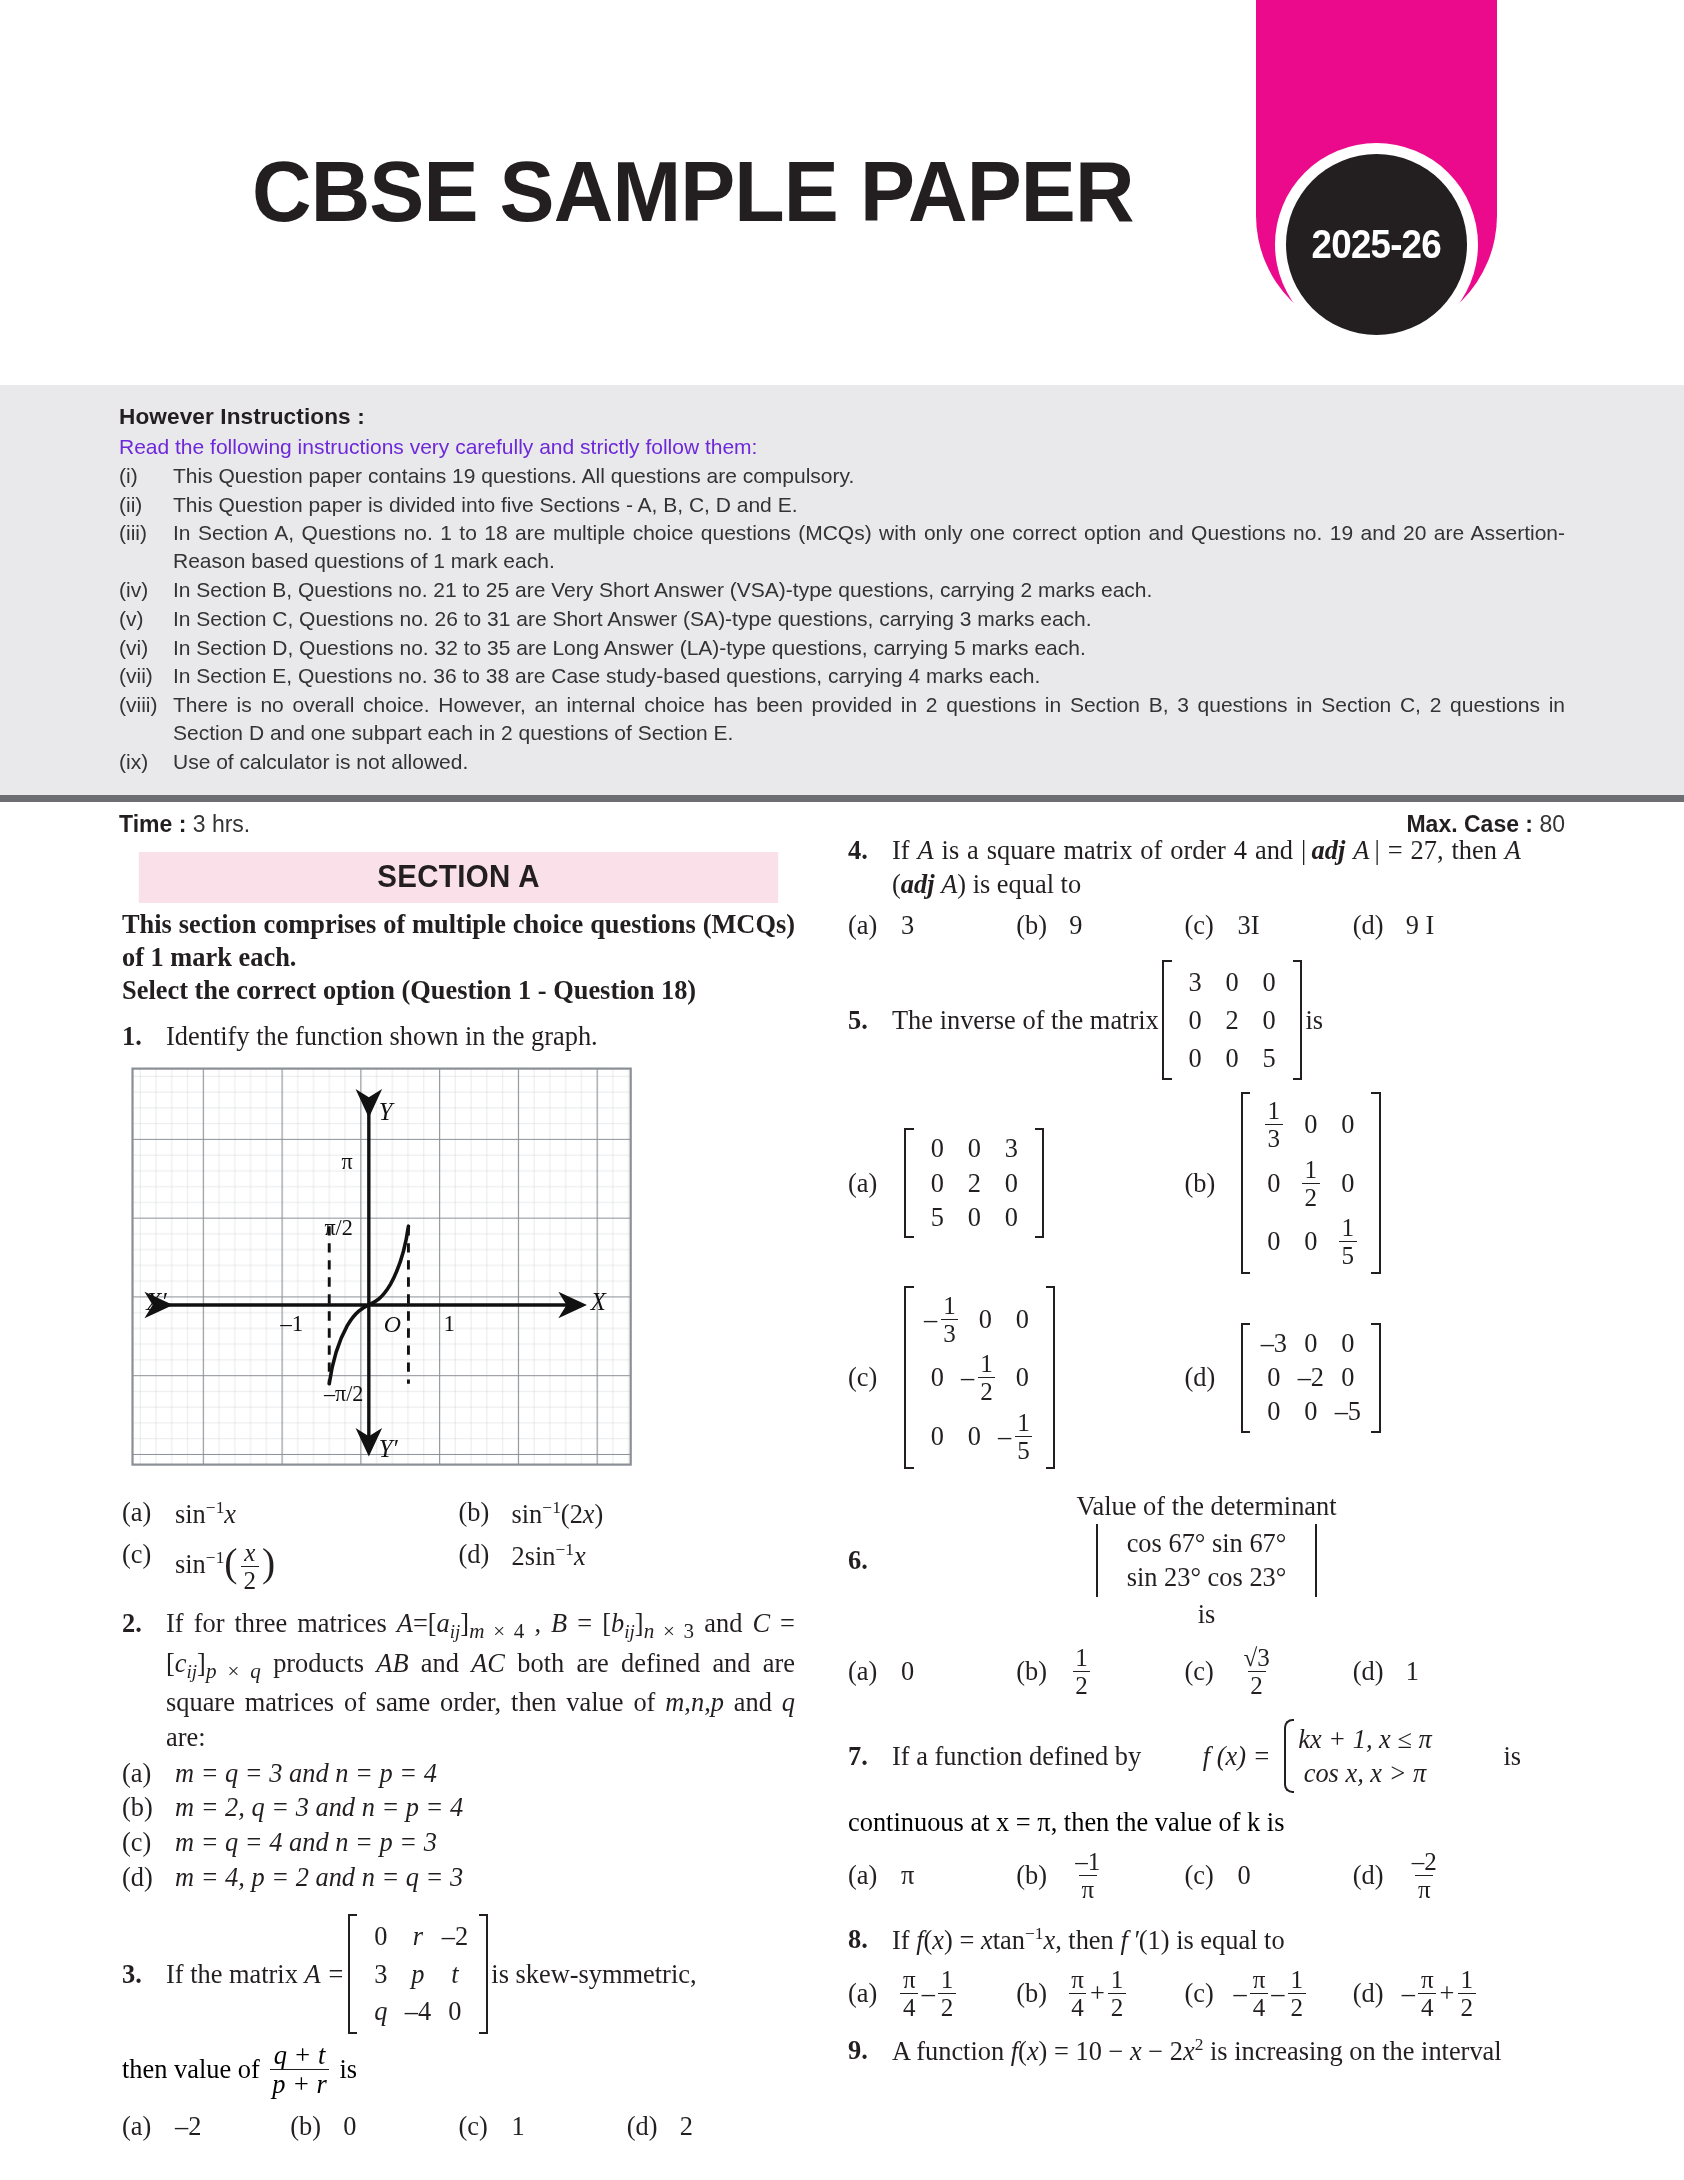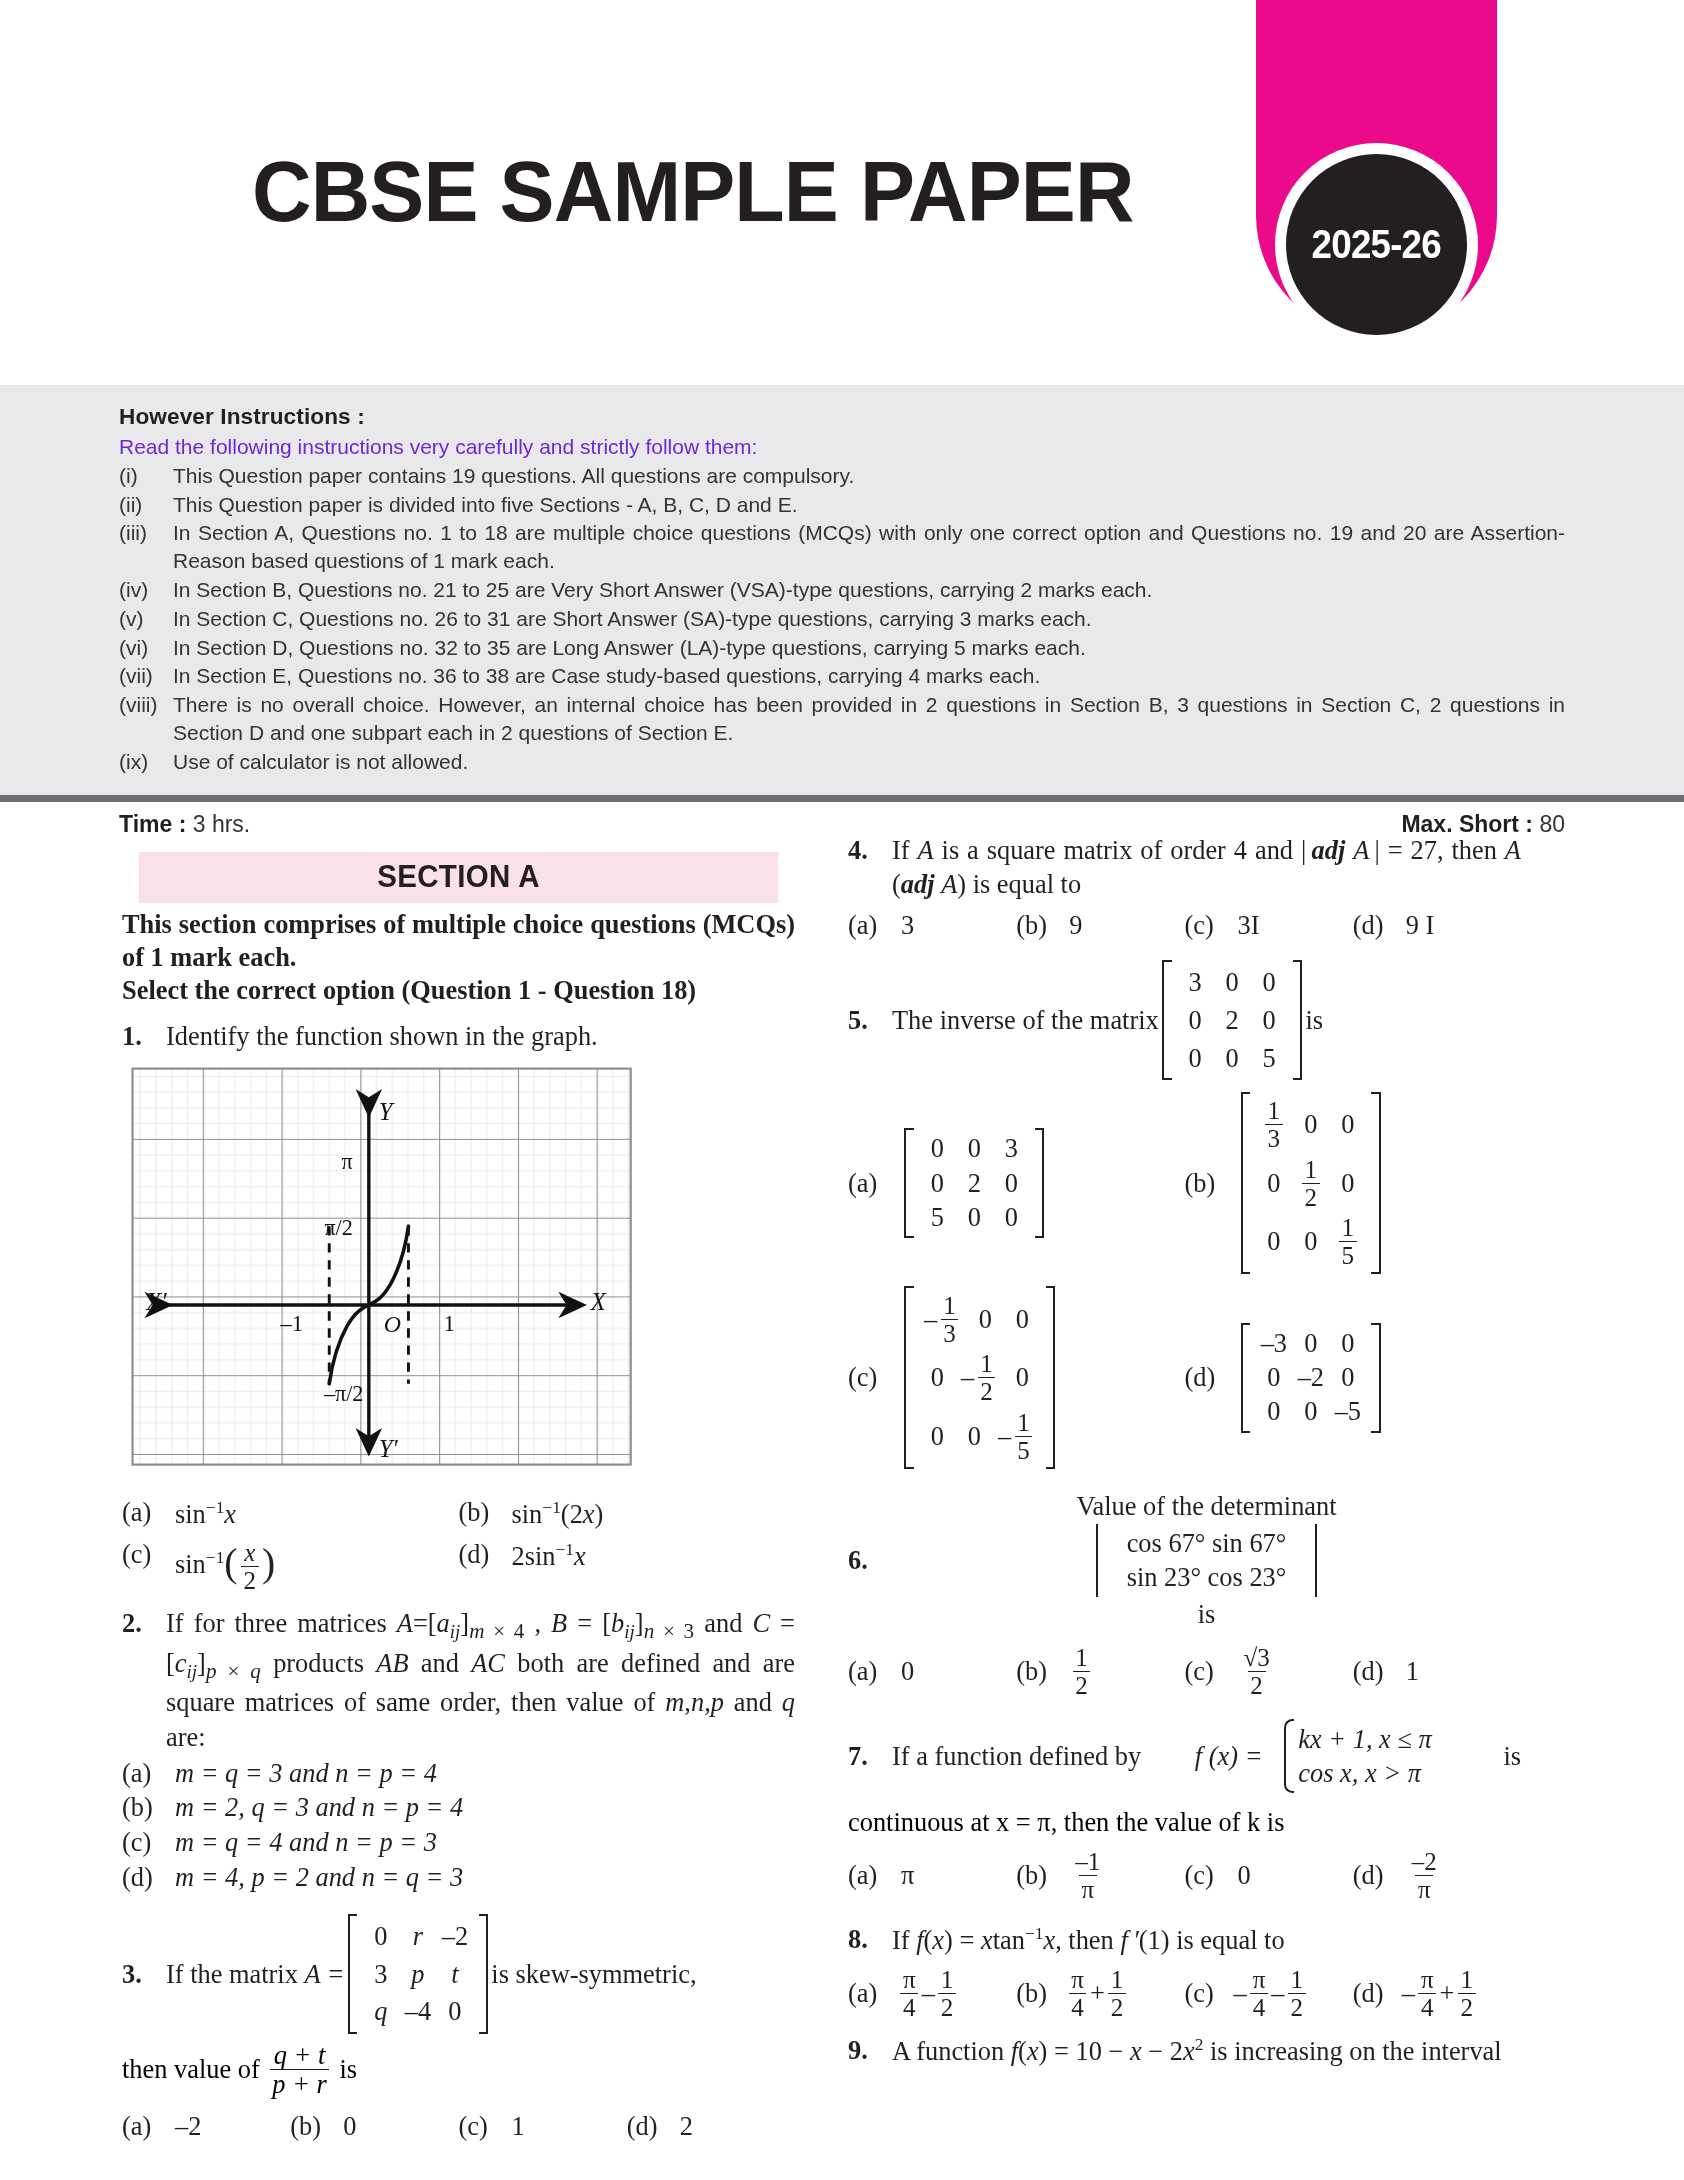--- a/index.html
+++ b/index.html
@@ -180,21 +180,21 @@
   .mat .brk { width:9.4px; border:2px solid #231f20; }
   .mat .brkL { border-right:none; }
   .mat .brkR { border-left:none; }
   .mat .cells { display:flex; flex-direction:column; padding:3.4px 5.1px; }
   .mat .mrow { display:flex; }
   .mat .mcell { min-width:37px; text-align:center; padding:1.7px 5.1px; display:flex; align-items:center; justify-content:center;}
   .det { display:inline-flex; align-items:stretch; vertical-align:middle; margin:0 3.4px;gap:24px;}
   .det .bar { width:0; border-left:2px solid #231f20; }
   .det .cells { display:flex; flex-direction:column; padding:2.6px 5.1px;}
 
-  .brace { display:inline-flex; align-items:stretch; vertical-align:middle; margin:0 18px;}
+  .brace { display:inline-flex; align-items:stretch; vertical-align:middle; margin:0 10px;text-align:center;}
   .brace .bl { width:11px; position:relative; }
   .brace .bl:before{
     content:""; position:absolute; left:3.4px; top:0; bottom:0; width:7.7px;
     border:2px solid #231f20; border-right:none; border-radius:8.5px 0 0 8.5px;
   }
   .brace .cases { display:flex; flex-direction:column; padding:2.6px 0 2.6px 6.8px; }
 
   
   .graph-wrap { margin-top:6.8px; margin-left:1.7px; }
 </style>
@@ -251,21 +251,21 @@
     <div class="instr-txt">Use of calculator is not allowed.</div>
   </div>
 </div>
 
 <div class="time-row">
   <div>
     <b>Time :</b>
     <span>3 hrs.</span>
   </div>
   <div>
-    <b>Max. Short :</b>
+    <b>Max. Case :</b>
     <span>80</span>
   </div>
 </div>
 
 <div class="col-left">
 
   <div class="section-band">SECTION A</div>
   <div class="sec-intro">This section comprises of multiple choice questions (MCQs) of 1 mark each.</div>
   <div class="sec-intro2">Select the correct option (Question 1 - Question 18)</div>
 

